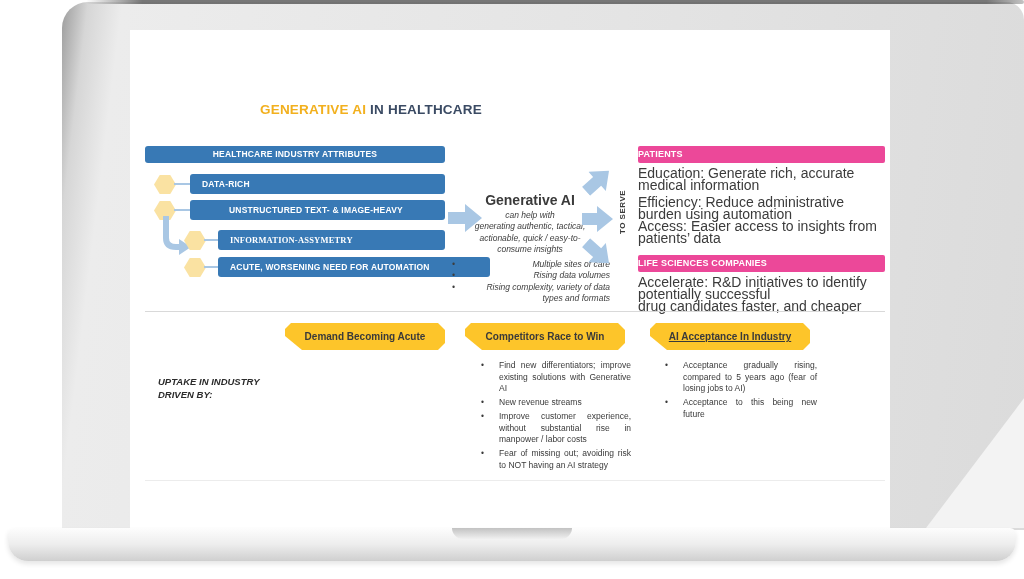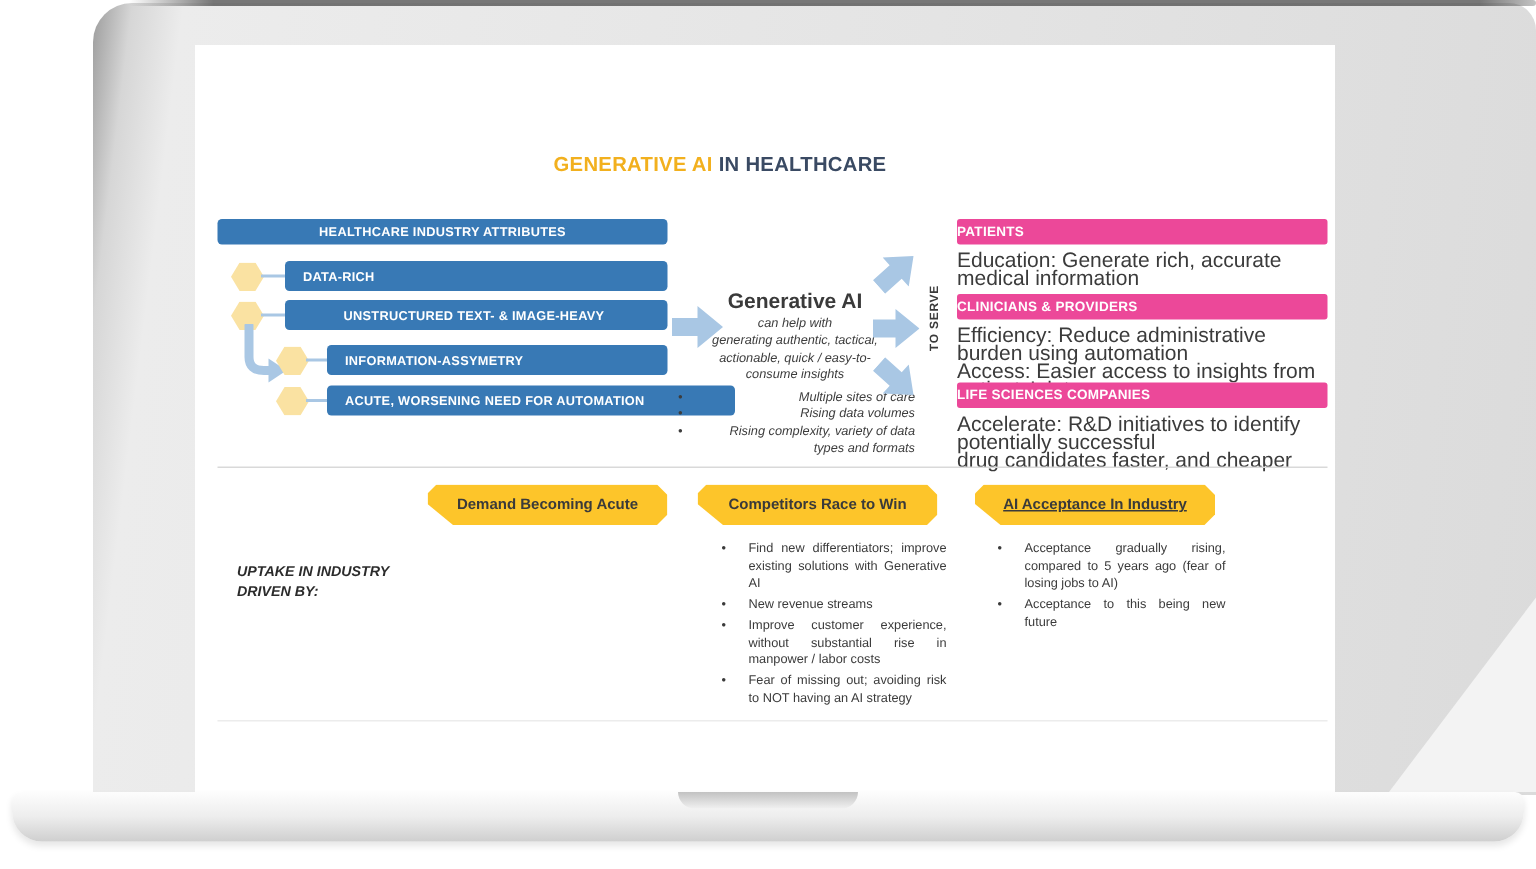--- a/index.html
+++ b/index.html
@@ -17,21 +17,21 @@
     background:#f3f3f3; clip-path:polygon(100% 6%, 100% 100%, 0 100%); }
   .laptop-base { position:absolute; left:8px; top:528px; width:1008px; height:33px;
     background:linear-gradient(180deg,#fdfdfd 0%,#ededed 50%,#cfcfcf 100%);
     border-radius:6px 6px 20px 20px; box-shadow:0 3px 5px rgba(0,0,0,.10); }
   .base-notch { position:absolute; left:452px; top:528px; width:120px; height:11px;
     background:linear-gradient(180deg,#c2c2c2,#f0f0f0); border-radius:0 0 11px 11px; }
 
   
   .screen { position:absolute; left:130px; top:30px; width:760px; height:500px; background:#ffffff; }
 
-  .slide-title { position:absolute; left:130px; top:72px; width:440px; text-align:center;
+  .slide-title { position:absolute; left:130px; top:72px; width:440px; text-align:left;
     font-size:13.5px; font-weight:bold; letter-spacing:.2px; }
   .title-hl { color:#F2B01E; }
   .title-rest { color:#3A4A63; }
 
   .blue-bar { position:absolute; background:#3879B5; color:#ffffff; font-weight:bold;
     border-radius:3px; font-size:8.5px; letter-spacing:.2px; }
   .bar-center { text-align:center; line-height:17px; height:17px; }
   .bar-left { line-height:20px; height:20px; padding-left:12px; }
 
   .hexagon { position:absolute; width:22px; height:19px; background:#FAE2A2;
@@ -97,21 +97,21 @@
     <div class="connector" style="left:44px; top:179px; width:16px;"></div>
     <div class="blue-bar bar-left" style="left:60px; top:170px; width:255px;padding-left:39px;">UNSTRUCTURED TEXT- &amp; IMAGE-HEAVY</div>
 
     <svg class="svg-abs" style="left:28px; top:186px;" width="36" height="40" viewBox="0 0 36 40">
       <path d="M8 1 L8 22 Q8 31 18 31 L21 31" fill="none" stroke="#A9C7E4" stroke-width="6" stroke-linecap="round"></path>
       <polygon points="21,23 33,31 21,39" fill="#A9C7E4"></polygon>
     </svg>
 
     <div class="hexagon" style="left:54px; top:201px;"></div>
     <div class="connector" style="left:74px; top:209px; width:14px;"></div>
-    <div class="blue-bar bar-left" style="left:88px; top:200px; width:227px;">INFORMATION-ASSYMETRY</div>
+    <div class="blue-bar bar-left" style="left:88px; top:200px; width:227px;font-family:Liberation Serif, serif;">INFORMATION-ASSYMETRY</div>
 
     <div class="hexagon" style="left:54px; top:228px;"></div>
     <div class="connector" style="left:74px; top:236px; width:14px;"></div>
     <div class="blue-bar bar-left" style="left:88px; top:227px; width:272px;">ACUTE, WORSENING NEED FOR AUTOMATION</div>
 
     <svg class="svg-abs" style="left:318px; top:174px;" width="34" height="28" viewBox="0 0 34 28">
       <polygon points="0,8 17,8 17,0 34,14 17,28 17,20 0,20" fill="#A9C7E4"></polygon>
     </svg>
 
     <div class="center-block">
@@ -137,21 +137,20 @@
       <polygon points="0,7 15,7 15,0 31,13 15,26 15,19 0,19" fill="#A9C7E4"></polygon>
     </svg>
 
     <div class="to-serve">TO SERVE</div>
 
     <div class="serve-group" style="top:116px;">
       <div class="serve-header">PATIENTS</div>
       <div class="serve-line">Education: Generate rich, accurate medical information</div>
     </div>
     <div class="serve-group" style="top:166px;">
-      <div class="serve-header">CLINICIANS &amp; PROVIDERS</div>
       <div class="serve-line">Efficiency: Reduce administrative burden using automation</div>
       <div class="serve-line">Access: Easier access to insights from patients’ data</div>
     </div>
     <div class="serve-group" style="top:225px;">
       <div class="serve-header">LIFE SCIENCES COMPANIES</div>
       <div class="serve-line">Accelerate: R&amp;D initiatives to identify potentially successful</div>
       <div class="serve-line">drug candidates faster, and cheaper</div>
     </div>
 
     <div class="divider" style="left:15px; top:281px; width:740px;"></div>

